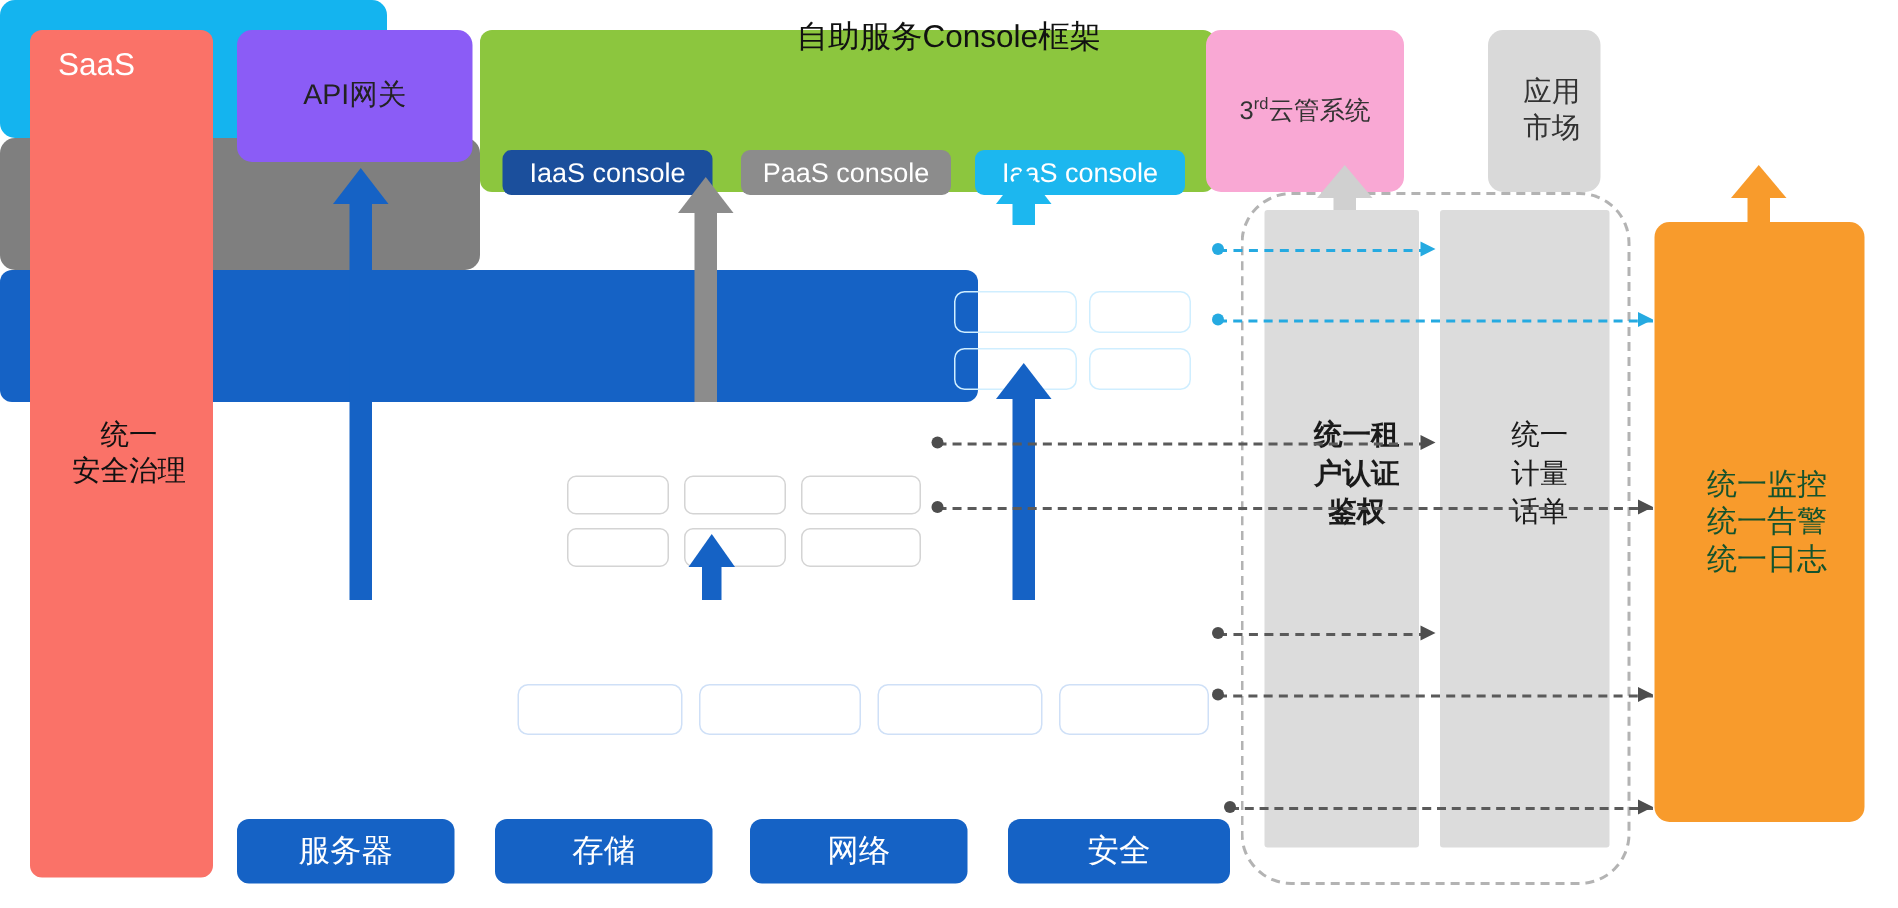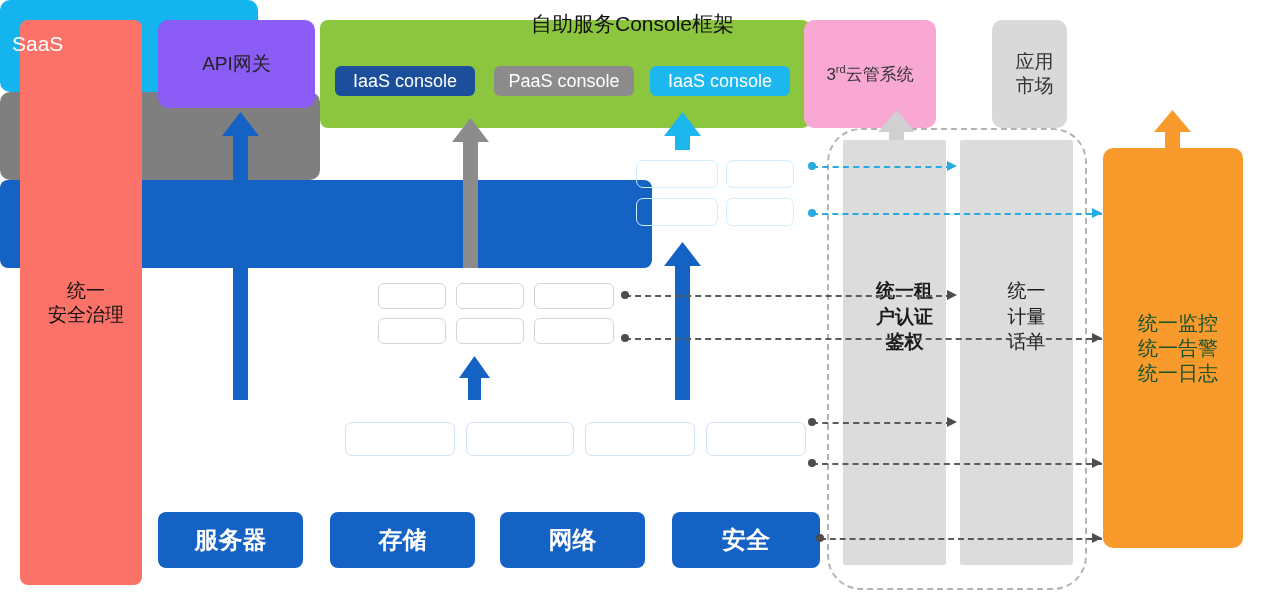--- a/index.html
+++ b/index.html
@@ -1,19 +1,19 @@
 <!DOCTYPE html>
 <html><head>
 <meta charset="utf-8">
 <style>
   html,body{margin:0;padding:0;background:#ffffff;}
   body{width:1265px;height:605px;font-family:"Liberation Sans","DejaVu Sans",sans-serif;color:#1a1a1a;}
   #stage{position:relative;width:1265px;height:605px;overflow:hidden;background:#fff;}
   .box{position:absolute;box-sizing:border-box;display:flex;align-items:center;justify-content:center;text-align:center;border-radius:10px;line-height:1.25;}
-  .chip{position:absolute;box-sizing:border-box;display:flex;align-items:center;justify-content:center;text-align:right;border-radius:7px;line-height:1;}
+  .chip{position:absolute;box-sizing:border-box;display:flex;align-items:center;justify-content:center;text-align:right;border-radius:7px;line-height:1;margin-top:34px;}
   .lbl{white-space:pre-line;padding-left:10px;}
 
   
   #sec-gov{left:20px;top:20px;width:122px;height:565px;background:#fa7268;color:#111;font-size:19px;border-radius:8px;}
 
   
   #api-gw{left:158px;top:20px;width:157px;height:88px;background:#8b5cf6;color:#222;font-size:19px;}
 
   
   #console-frame{left:320px;top:20px;width:490px;height:108px;background:#8cc63e;border-radius:8px;}
@@ -26,21 +26,21 @@
   
   #third-cloud{left:804px;top:20px;width:132px;height:108px;background:#f9a8d4;color:#333;font-size:17px;}
   #app-market{left:992px;top:20px;width:75px;height:108px;background:#d9d9d9;color:#333;font-size:19px;}
 
   
   #ops-top{left:1103px;top:20px;width:140px;height:108px;background:#f89b2c;color:#222;font-size:17px;}
   #ops-main{left:1103px;top:148px;width:140px;height:400px;background:#f89b2c;color:#14532d;font-size:20px;border-radius:10px;}
 
   
   #saas{left:552px;top:148px;width:258px;height:92px;background:#14b4ef;border-radius:10px;}
-  #saas-label{position:absolute;left:12px;top:32px;width:78px;text-align:left;color:#fff;font-size:21px;}
+  #saas-label{position:absolute;left:12px;top:32px;width:78px;text-align:right;color:#fff;font-size:21px;}
   .saas-chip{height:28px;border:1.6px solid #cfeeff;color:#fff;font-size:16px;background:transparent;}
   #s-blockchain{left:636px;top:160px;width:82px;}
   #s-iot{left:726px;top:160px;width:68px;}
   #s-video{left:636px;top:198px;width:82px;}
   #s-desktop{left:726px;top:198px;width:68px;}
 
   
   #paas{left:305px;top:268px;width:320px;height:88px;background:#7f7f7f;border-radius:10px;}
   #paas-label{position:absolute;left:312px;top:302px;width:72px;text-align:center;color:#fff;font-size:21px;}
   .paas-chip{height:26px;border:1.4px solid #d4d4d4;color:#fff;font-size:14px;background:transparent;border-radius:6px;}
@@ -54,21 +54,21 @@
   
   #iaas{left:158px;top:400px;width:652px;height:88px;background:#1562c5;border-radius:8px;}
   #iaas-label{position:absolute;left:168px;top:427px;width:170px;text-align:center;color:#fff;font-size:19px;}
   .iaas-chip{top:422px;height:34px;border:1.6px solid #cfe0f7;color:#fff;font-size:19px;background:transparent;border-radius:7px;}
   #i-compute{left:345px;width:110px;}
   #i-storage{left:466px;width:108px;}
   #i-network{left:585px;width:110px;}
   #i-cce{left:706px;width:100px;}
 
   
-  .hw{top:512px;height:56px;background:#1562c5;color:#fff;font-size:24px;border-radius:8px;font-weight:bold;}
+  .hw{top:512px;height:43px;background:#1562c5;color:#fff;font-size:21px;border-radius:8px;}
   #hw-server{left:158px;width:145px;}
   #hw-storage{left:330px;width:145px;}
   #hw-network{left:500px;width:145px;}
   #hw-security{left:672px;width:148px;}
 
   
   #dash-container{position:absolute;left:827px;top:128px;width:260px;height:462px;border:2.2px dashed #b3b3b3;border-radius:34px;box-sizing:border-box;}
   .gcol{position:absolute;background:#dcdcdc;border-radius:2px;}
   #gcol-auth{left:843px;top:140px;width:103px;height:425px;}
   #gcol-meter{left:960px;top:140px;width:113px;height:425px;}

